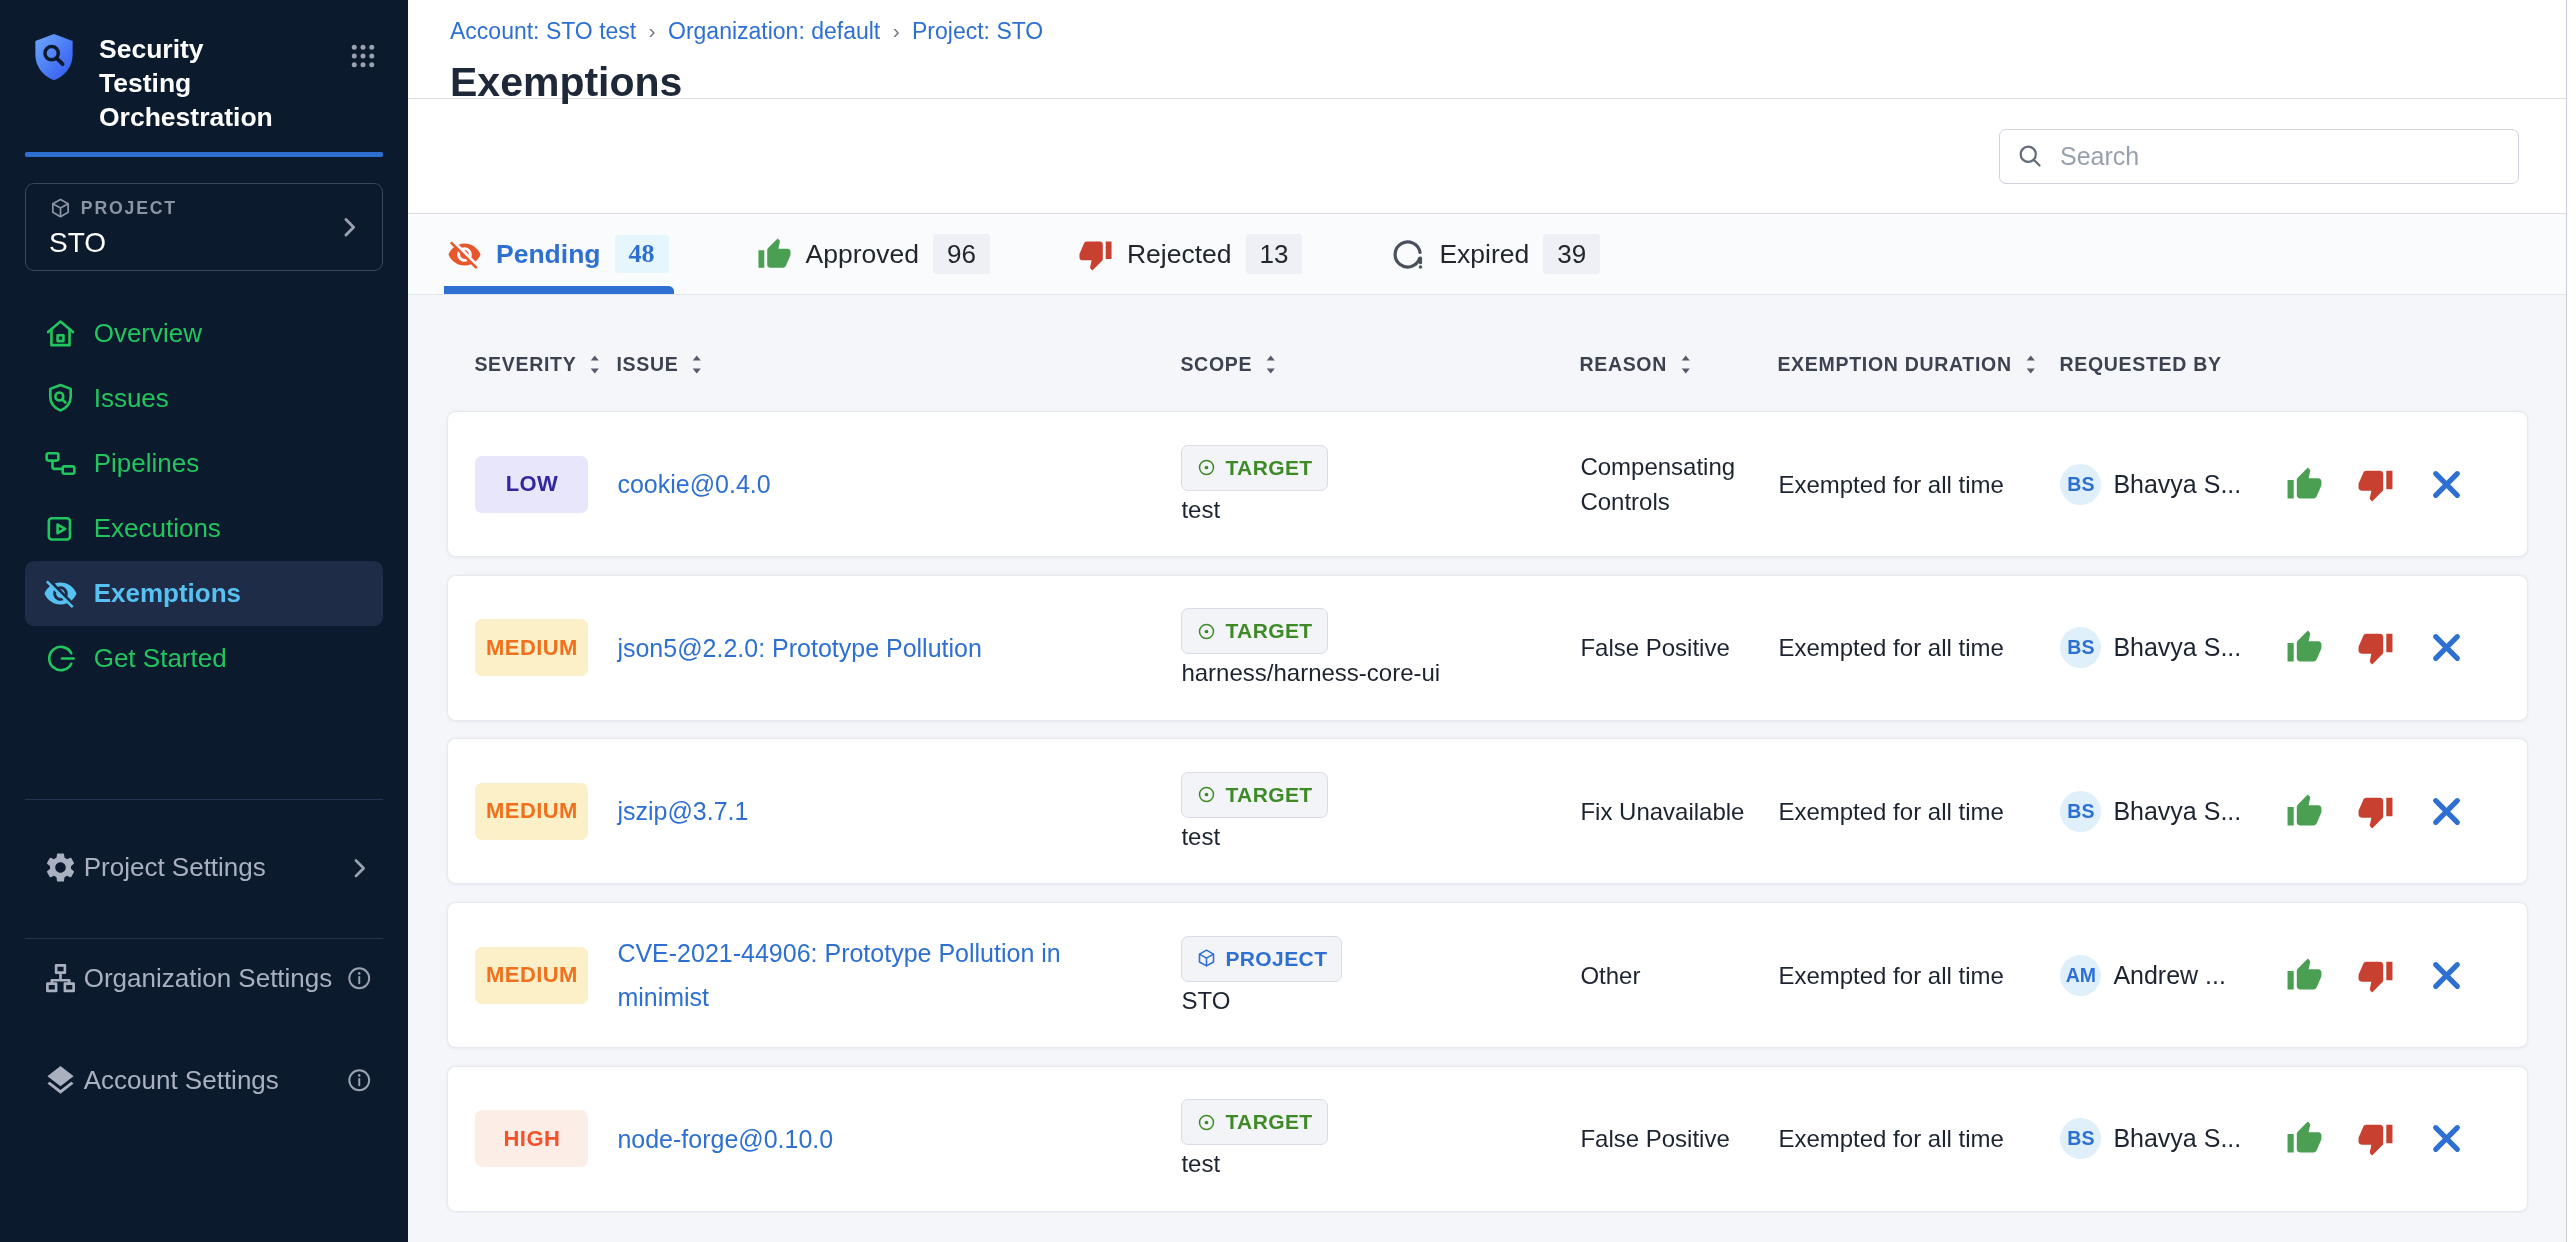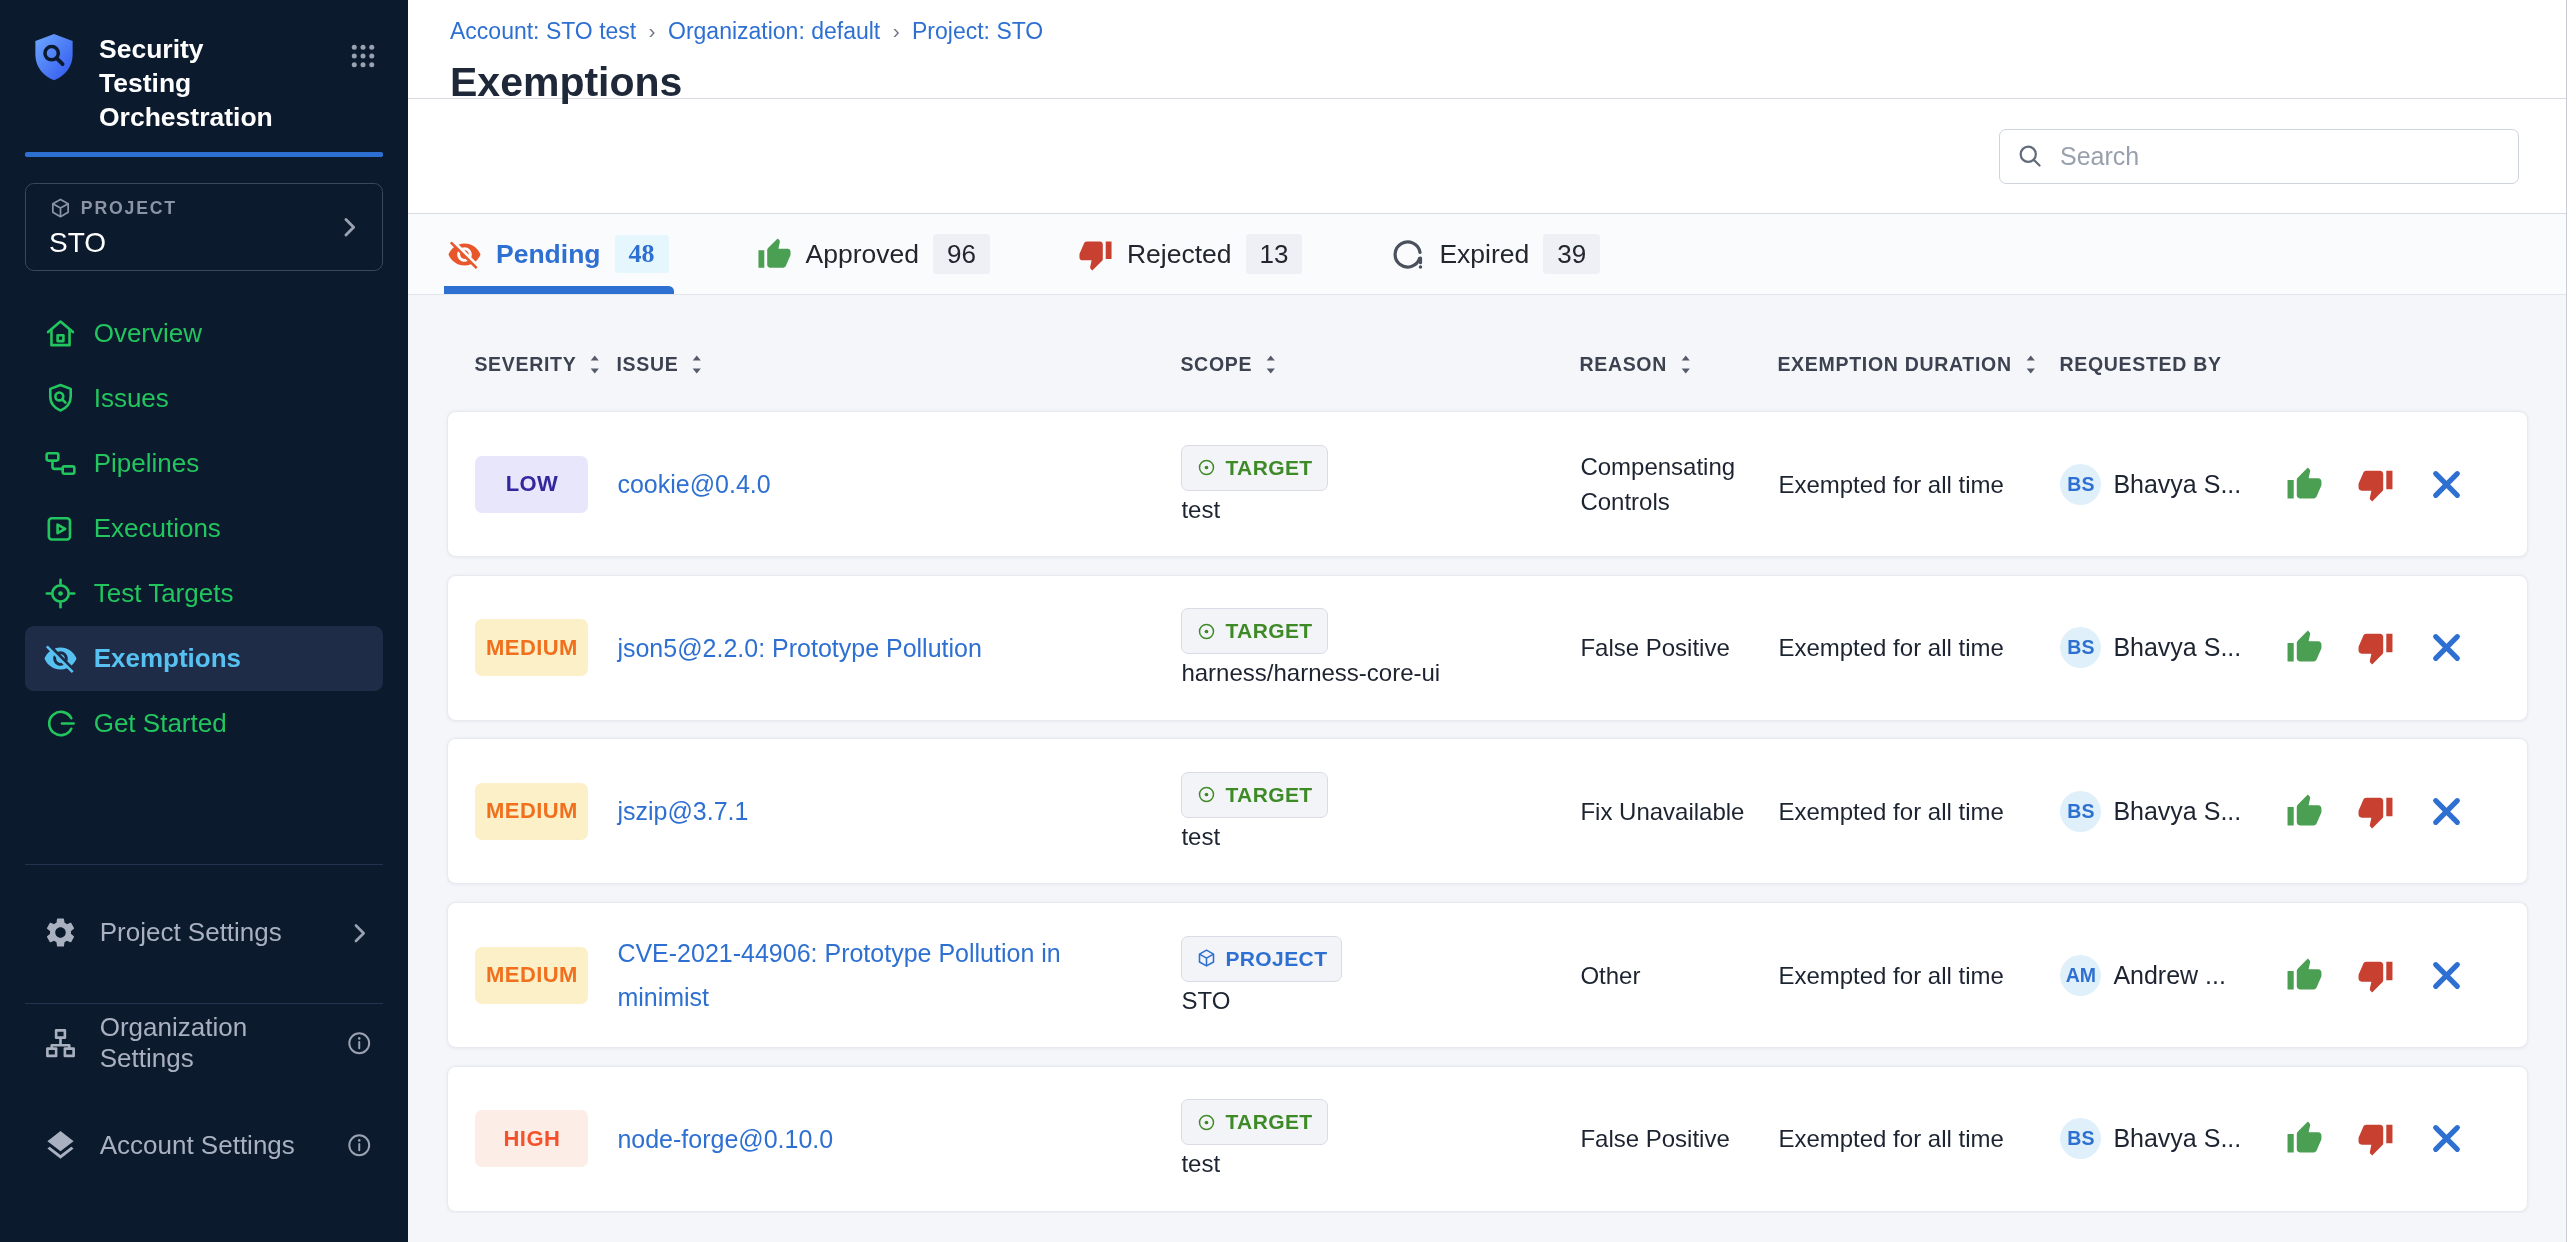--- a/index.html
+++ b/index.html
@@ -22,21 +22,21 @@
   .project-label{font-size:17.7px;font-weight:bold;letter-spacing:1.8px;}
   .project-value{color:#fff;font-size:28px;margin-top:7px;}
   .project-chevron{position:absolute;right:19.5px;top:30px;width:26.5px;height:26.5px;color:#9aa2b2;}
   .nav{margin-top:30px;}
   .nav-item{display:flex;align-items:center;gap:16px;height:65px;margin:0 25px;padding-left:17.7px;border-radius:8.8px;color:#22c55e;font-size:26px;cursor:pointer;}
   .nav-item svg{width:35px;height:35px;flex:0 0 auto;}
   .nav-item.active{background:#1e2c47;color:var(--active-nav-cyan,#57c1f1);font-weight:bold;}
   .side-divider{height:0.9px;background:#263350;margin:0 25px;}
   .d1{margin-top:108px;}
   .d2{margin-top:35px;}
-  .side-row{display:flex;align-items:center;gap:22px;height:71px;margin:0 25px;padding-left:17.7px;color:#a9b1c0;font-size:26px;cursor:pointer;}
+  .side-row{display:flex;align-items:center;gap:6px;height:71px;margin:0 25px;padding-left:17.7px;color:#a9b1c0;font-size:26px;cursor:pointer;}
   .side-row svg{width:35px;height:35px;flex:0 0 auto;}
   .side-row .trail{margin-left:auto;margin-right:10.6px;width:26.5px;height:26.5px;color:#9aa2b2;}
   .ps-row{margin-top:32px;}
   .as-row{margin-top:31px;}
   .os-row{margin-top:3.5px;}
   
   .main{position:absolute;left:408px;top:0;right:0;height:1242px;}
   .band-header{height:99px;background:#fff;border-bottom:0.9px solid #d9dbe4;padding:17.7px 0 0 42px;}
   .breadcrumb{display:flex;align-items:center;gap:12.4px;font-size:23px;}
   .crumb{color:var(--accent-blue,#2e70d2);cursor:pointer;white-space:nowrap;}
@@ -165,31 +165,20 @@
         </svg>
         <span>Pipelines</span>
       </div>
       <div class="nav-item">
         <svg viewBox="0 0 24 24" fill="none" stroke="currentColor" stroke-width="1.8" stroke-linejoin="round">
           <rect x="4" y="5" width="14.5" height="14.5" rx="2"></rect>
             <path d="M10 9.3l5.2 2.95L10 15.2z"></path>
         </svg>
         <span>Executions</span>
       </div>
-      <div class="nav-item">
-        <svg viewBox="0 0 24 24" fill="none" stroke="currentColor" stroke-width="1.8" stroke-linecap="round">
-          <circle cx="12" cy="12" r="5.6"></circle>
-            <circle cx="12" cy="12" r="1.6" fill="currentColor" stroke="none"></circle>
-          <line x1="12" y1="2.6" x2="12" y2="5.2"></line>
-            <line x1="12" y1="18.8" x2="12" y2="21.4"></line>
-          <line x1="2.6" y1="12" x2="5.2" y2="12"></line>
-            <line x1="18.8" y1="12" x2="21.4" y2="12"></line>
-        </svg>
-        <span>Test Targets</span>
-      </div>
       <div class="nav-item active">
         <svg viewBox="0 0 24 24" fill="currentColor">
           <path d="M12 7c2.76 0 5 2.24 5 5 0 .65-.13 1.26-.36 1.83l2.92 2.92c1.51-1.26 2.7-2.89 3.43-4.75-1.73-4.39-6-7.5-11-7.5-1.4 0-2.74.25-3.98.7l2.16 2.16C10.74 7.13 11.35 7 12 7zM2 4.27l2.28 2.28.46.46C3.08 8.3 1.78 10.02 1 12c1.73 4.39 6 7.5 11 7.5 1.55 0 3.03-.3 4.38-.84l.42.42L19.73 22 21 20.73 3.27 3 2 4.27zM7.53 9.8l1.55 1.55c-.05.21-.08.43-.08.65 0 1.66 1.34 3 3 3 .22 0 .44-.03.65-.08l1.55 1.55c-.67.33-1.41.53-2.2.53-2.76 0-5-2.24-5-5 0-.79.2-1.53.53-2.2zm4.31-.78l3.15 3.15.02-.16c0-1.66-1.34-3-3-3l-.17.01z"></path>
         </svg>
         <span>Exemptions</span>
       </div>
       <div class="nav-item">
         <svg viewBox="0 0 24 24" fill="none" stroke="currentColor" stroke-width="1.8" stroke-linecap="round">
           <path d="M19.4 8.4A8 8 0 1 0 19.4 15.6"></path>
             <line x1="13" y1="12" x2="21" y2="12"></line>

